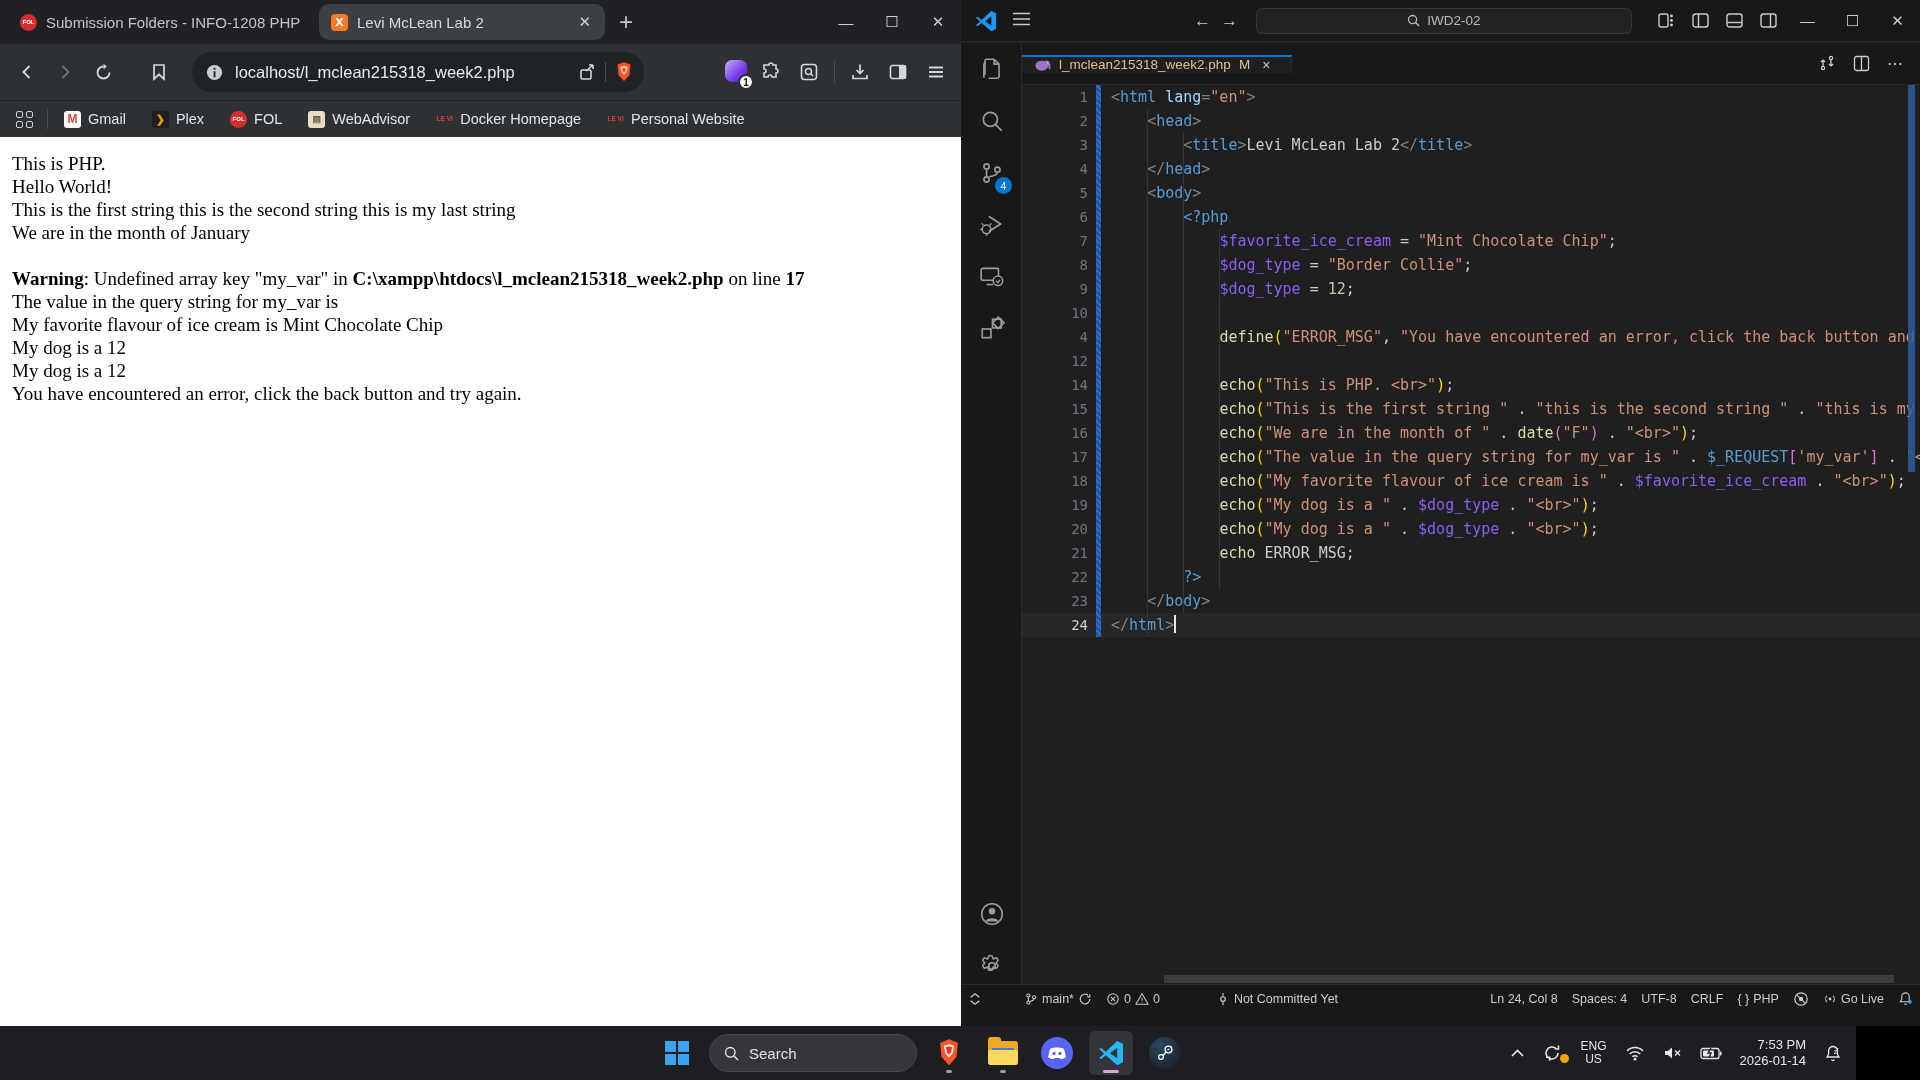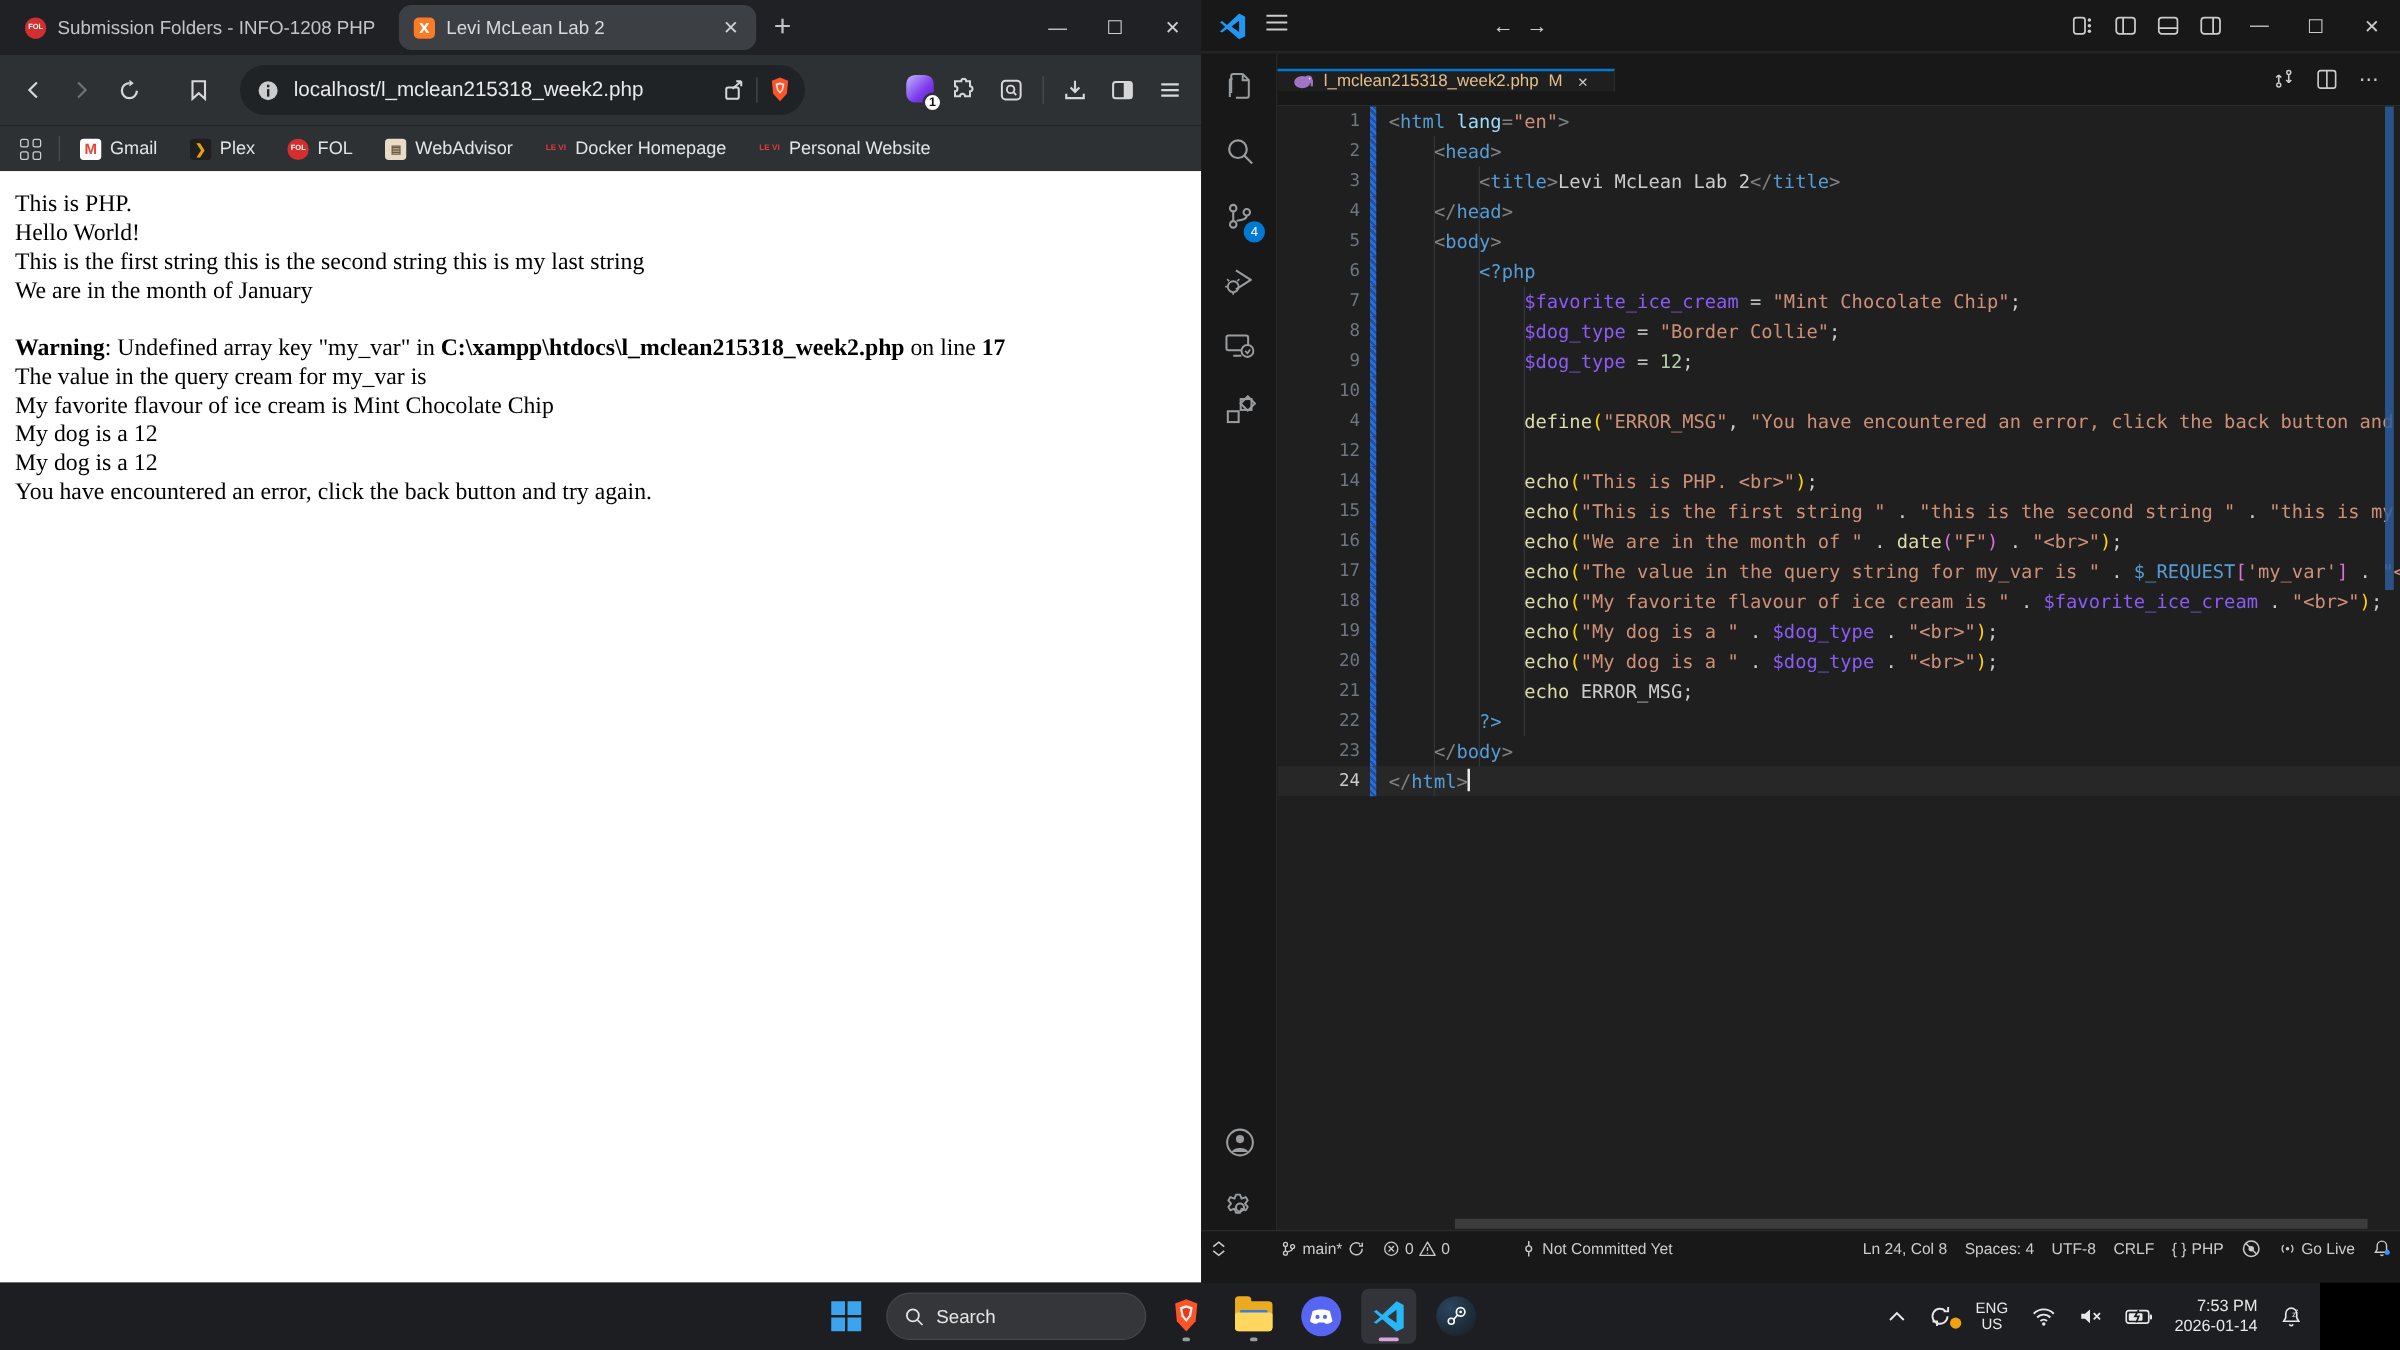--- a/index.html
+++ b/index.html
@@ -250,39 +250,46 @@
       </div>
     </div>
 
   <div id="page">
       <div>This is PHP.</div>
       <div>Hello World!</div>
       <div>This is the first string this is the second string this is my last string</div>
       <div>We are in the month of January</div>
       <div class="blank"></div>
       <div><b>Warning</b>: Undefined array key "my_var" in <b>C:\xampp\htdocs\l_mclean215318_week2.php</b> on line <b>17</b></div>
-      <div>The value in the query cream for my_var is</div>
+      <div>The value in the query string for my_var is</div>
       <div>My favorite flavour of ice cream is Mint Chocolate Chip</div>
       <div>My dog is a 12</div>
       <div>My dog is a 12</div>
       <div>You have encountered an error, click the back button and try again.</div>
     </div>
 </div>
 
 <div id="vscode">
   <div id="vs-titlebar">
     <svg class="vs-logo" viewBox="0 0 100 100">
         <path fill="#2196f3" d="M74 4 L30 45 L12 31 L4 35 L24 52 L4 69 L12 73 L30 59 L74 97 L96 86 V15 Z M74 30 v41 L46 51 Z"></path>
       </svg>
     <div class="vs-ham"><svg width="17" height="14" viewBox="0 0 17 14">
           <path d="M0 1.5 h17 M0 7 h17 M0 12.5 h17" stroke="#cccccc" stroke-width="1.6"></path>
         </svg></div>
     <div class="vs-arrows">
       <span>←</span>
       <span>→</span>
+    </div>
+    <div class="vs-search">
+      <svg width="13" height="13" viewBox="0 0 14 14">
+          <circle cx="6" cy="6" r="4.4" stroke="#b8b8b8" stroke-width="1.4" fill="none"></circle>
+          <path d="M9.2 9.2 L13 13" stroke="#b8b8b8" stroke-width="1.4"></path>
+        </svg>
+      <span>IWD2-02</span>
     </div>
     <div class="vs-tb-icons">
       <div class="ic">
           <svg width="17" height="17" viewBox="0 0 17 17">
             <rect x="1" y="2" width="9" height="13" rx="2" stroke="#ccc" stroke-width="1.4" fill="none"></rect>
             <circle cx="13.5" cy="4" r="1.4" fill="#ccc"></circle>
             <circle cx="13.5" cy="8.5" r="1.4" fill="#ccc"></circle>
             <circle cx="13.5" cy="13" r="1.4" fill="#ccc"></circle>
           </svg>
         </div>

